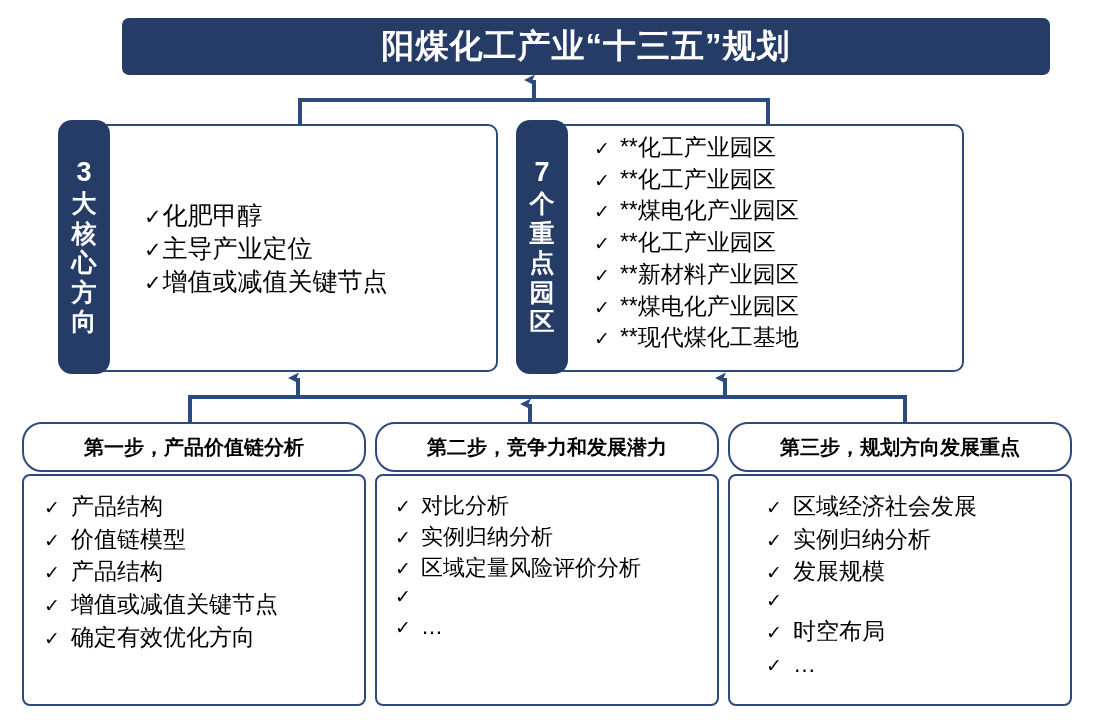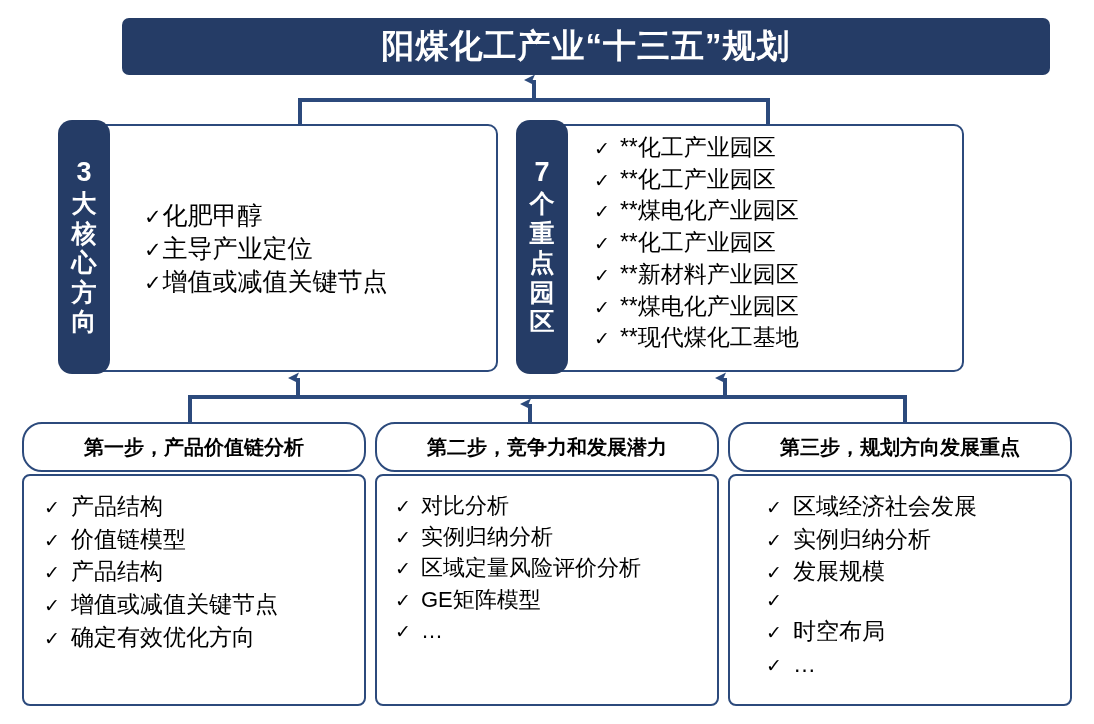--- a/index.html
+++ b/index.html
@@ -324,21 +324,20 @@
         <div class="step-item">
           <span class="chk">✓</span>
           <span>实例归纳分析</span>
         </div>
         <div class="step-item">
           <span class="chk">✓</span>
           <span>区域定量风险评价分析</span>
         </div>
         <div class="step-item">
           <span class="chk">✓</span>
-          <span>GE矩阵模型</span>
         </div>
         <div class="step-item">
           <span class="chk">✓</span>
           <span>…</span>
         </div>
       </div>
     </div>
   </div>
 
   <div class="step" id="step-3">

